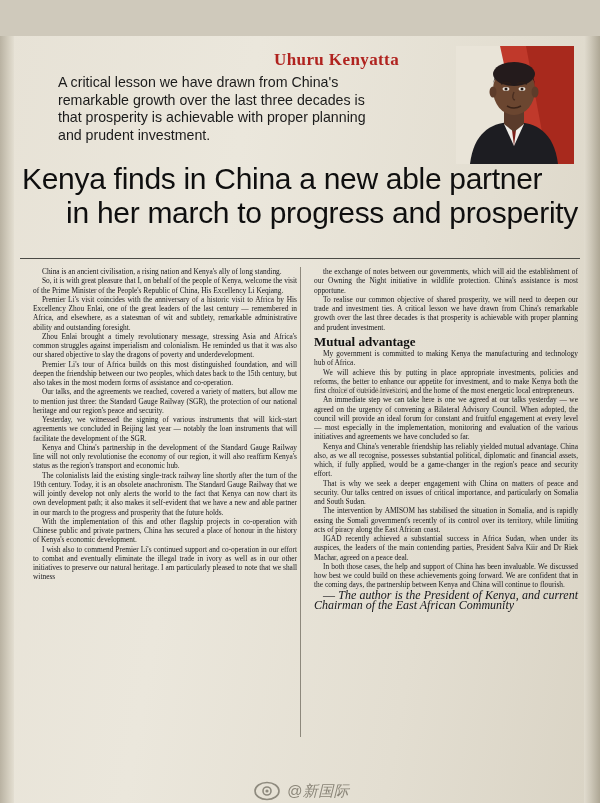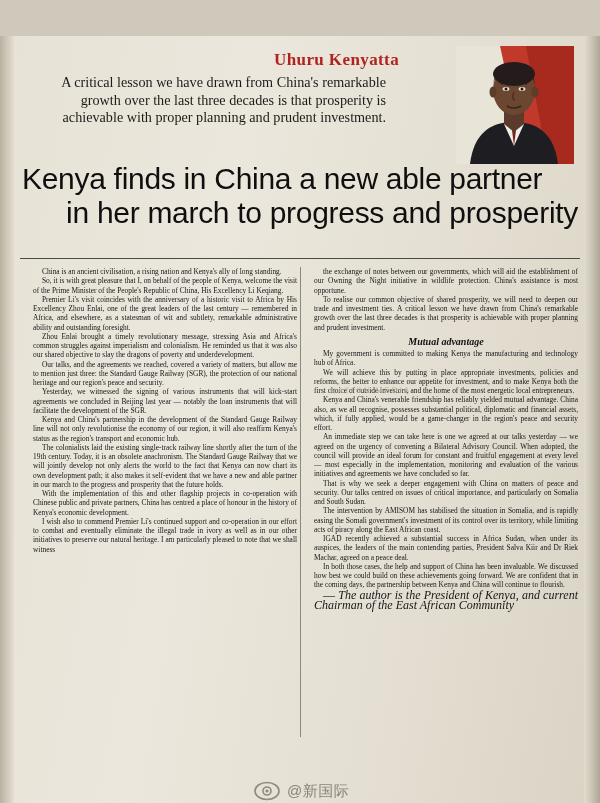--- a/index.html
+++ b/index.html
@@ -33,23 +33,23 @@
     position:absolute;left:18px;top:14px;width:566px;height:106px;
   }
   .kicker{
     position:absolute;left:256px;top:0px;
     font-family:"Liberation Serif", serif;
     font-size:17px;font-weight:bold;color:#b0231f;
     letter-spacing:.4px;
   }
   .quote{
     position:absolute;left:40px;top:24px;width:328px;
-    text-align:right;
+    text-align:left;
     font-size:14.2px;line-height:17.5px;color:#1b1b1b;
-    font-family:Liberation Serif, serif;
+    font-family:Liberation Sans, sans-serif;
   }
   .portrait{
     position:absolute;right:10px;top:-4px;width:118px;height:118px;
     overflow:hidden;
   }
   .portrait svg{display:block;}
 
   
   .headline{
     position:absolute;left:22px;top:126px;width:556px;
@@ -72,22 +72,22 @@
     text-align:justify;
     font-family:"Liberation Serif", serif;
   }
   .col.left{left:11px;}
   .col.right{left:292px;}
   .vrule{
     position:absolute;left:278px;top:0;width:1px;height:470px;background:#8d887c;
   }
   .col p{margin:0 0 0 0;text-indent:9px;}
   .subhead{
-    display:block;text-align:center;font-weight:bold;font-size:10px;
-    margin:5px 0 3px 0;text-indent:0;color:#111;font-style:italic;
+    display:block;text-align:left;font-weight:bold;font-size:13px;
+    margin:5px 0 3px 0;text-indent:0;color:#111;
   }
   .signoff{
     margin-top:9px;text-indent:0;font-style:italic;font-size:12px;line-height:10px;
   }
   .signoff .dash{font-style:normal;}
 
   
   .watermark{
     position:absolute;left:320px;top:350px;
     font-size:8px;color:#b9b2a0;letter-spacing:2px;
@@ -97,21 +97,21 @@
   }
 
   
   .weibo{
     position:absolute;left:254px;top:744px;display:flex;align-items:center;gap:7px;
     color:#8e8a7e;
   }
   .weibo .eye{width:26px;height:22px;}
   .weibo .wtxt{
     font-family:"Liberation Sans", sans-serif;
-    font-size:15px;color:#8a8578;letter-spacing:.5px;
+    font-size:15px;color:#8a8578;letter-spacing:.5px;font-style:italic;
   }
   .urlbar{
     position:absolute;left:120px;top:776px;width:360px;text-align:left;
     font-family:"Liberation Sans", sans-serif;
     font-size:13.5px;color:#6f6a5f;letter-spacing:.6px;
   }
 </style>
 </head>
 <body>
 
@@ -172,38 +172,39 @@
   <div class="rule"></div>
 
   <div class="cols">
     <div class="vrule"></div>
 
     <div class="col left">
       <p>China is an ancient civilisation, a rising nation and Kenya's ally of long standing.</p>
       <p>So, it is with great pleasure that I, on behalf of the people of Kenya, welcome the visit of the Prime Minister of the People's Republic of China, His Excellency Li Keqiang.</p>
       <p>Premier Li's visit coincides with the anniversary of a historic visit to Africa by His Excellency Zhou Enlai, one of the great leaders of the last century — remembered in Africa, and elsewhere, as a statesman of wit and subtlety, remarkable administrative ability and outstanding foresight.</p>
       <p>Zhou Enlai brought a timely revolutionary message, stressing Asia and Africa's common struggles against imperialism and colonialism. He reminded us that it was also our shared objective to slay the dragons of poverty and underdevelopment.</p>
+      <p>Premier Li's tour of Africa builds on this most distinguished foundation, and will deepen the friendship between our two peoples, which dates back to the 15th century, but also takes in the most modern forms of assistance and co-operation.</p>
       <p>Our talks, and the agreements we reached, covered a variety of matters, but allow me to mention just three: the Standard Gauge Railway (SGR), the protection of our national heritage and our region's peace and security.</p>
       <p>Yesterday, we witnessed the signing of various instruments that will kick-start agreements we concluded in Beijing last year — notably the loan instruments that will facilitate the development of the SGR.</p>
       <p>Kenya and China's partnership in the development of the Standard Gauge Railway line will not only revolutionise the economy of our region, it will also reaffirm Kenya's status as the region's transport and economic hub.</p>
       <p>The colonialists laid the existing single-track railway line shortly after the turn of the 19th century. Today, it is an obsolete anachronism. The Standard Gauge Railway that we will jointly develop not only alerts the world to the fact that Kenya can now chart its own development path; it also makes it self-evident that we have a new and able partner in our march to the progress and prosperity that the future holds.</p>
-      <p>With the implementation of this and other flagship projects in co-operation with Chinese public and private partners, China has centred a place of honour in the history of Kenya's economic development.</p>
+      <p>With the implementation of this and other flagship projects in co-operation with Chinese public and private partners, China has secured a place of honour in the history of Kenya's economic development.</p>
       <p>I wish also to commend Premier Li's continued support and co-operation in our effort to combat and eventually eliminate the illegal trade in ivory as well as in our other initiatives to preserve our natural heritage. I am particularly pleased to note that we shall witness</p>
     </div>
 
     <div class="col right">
       <p>the exchange of notes between our governments, which will aid the establishment of our Owning the Night initiative in wildlife protection. China's assistance is most opportune.</p>
       <p>To realise our common objective of shared prosperity, we will need to deepen our trade and investment ties. A critical lesson we have drawn from China's remarkable growth over the last three decades is that prosperity is achievable with proper planning and prudent investment.</p>
       <span class="subhead">Mutual advantage</span>
       <p>My government is committed to making Kenya the manufacturing and technology hub of Africa.</p>
       <p>We will achieve this by putting in place appropriate investments, policies and reforms, the better to enhance our appetite for investment, and to make Kenya both the first choice of outside investors, and the home of the most energetic local entrepreneurs.</p>
+      <p>An immediate step we can take here is one we agreed at our talks yesterday — we agreed on the urgency of convening a Bilateral Advisory Council. When adopted, the council will provide an ideal forum for constant and fruitful engagement at every level — most especially in the implementation, monitoring and evaluation of the various initiatives and agreements we have concluded so far.</p>
       <p>Kenya and China's venerable friendship has reliably yielded mutual advantage. China also, as we all recognise, possesses substantial political, diplomatic and financial assets, which, if fully applied, would be a game-changer in the region's peace and security effort.</p>
-      <p>An immediate step we can take here is one we agreed at our talks yesterday — we agreed on the urgency of convening a Bilateral Advisory Council. When adopted, the council will provide an ideal forum for constant and fruitful engagement at every level — most especially in the implementation, monitoring and evaluation of the various initiatives and agreements we have concluded so far.</p>
       <p>That is why we seek a deeper engagement with China on matters of peace and security. Our talks centred on issues of critical importance, and particularly on Somalia and South Sudan.</p>
-      <p>The intervention by AMISOM has stabilised the situation in Somalia, and is rapidly easing the Somali government's investment of its control over its territory, while limiting acts of piracy along the East African coast.</p>
+      <p>The intervention by AMISOM has stabilised the situation in Somalia, and is rapidly easing the Somali government's recently of its control over its territory, while limiting acts of piracy along the East African coast.</p>
       <p>IGAD recently achieved a substantial success in Africa Sudan, when under its auspices, the leaders of the main contending parties, President Salva Kiir and Dr Riek Machar, agreed on a peace deal.</p>
       <p>In both those cases, the help and support of China has been invaluable. We discussed how best we could build on these achievements going forward. We are confident that in the coming days, the partnership between Kenya and China will continue to flourish.</p>
       <p class="signoff">
         <span class="dash">—</span>
         <span>The author is the President of Kenya, and current Chairman of the East African Community</span>
       </p>
     </div>
   </div>
 
   <div class="watermark">NATION MEDIA</div>

